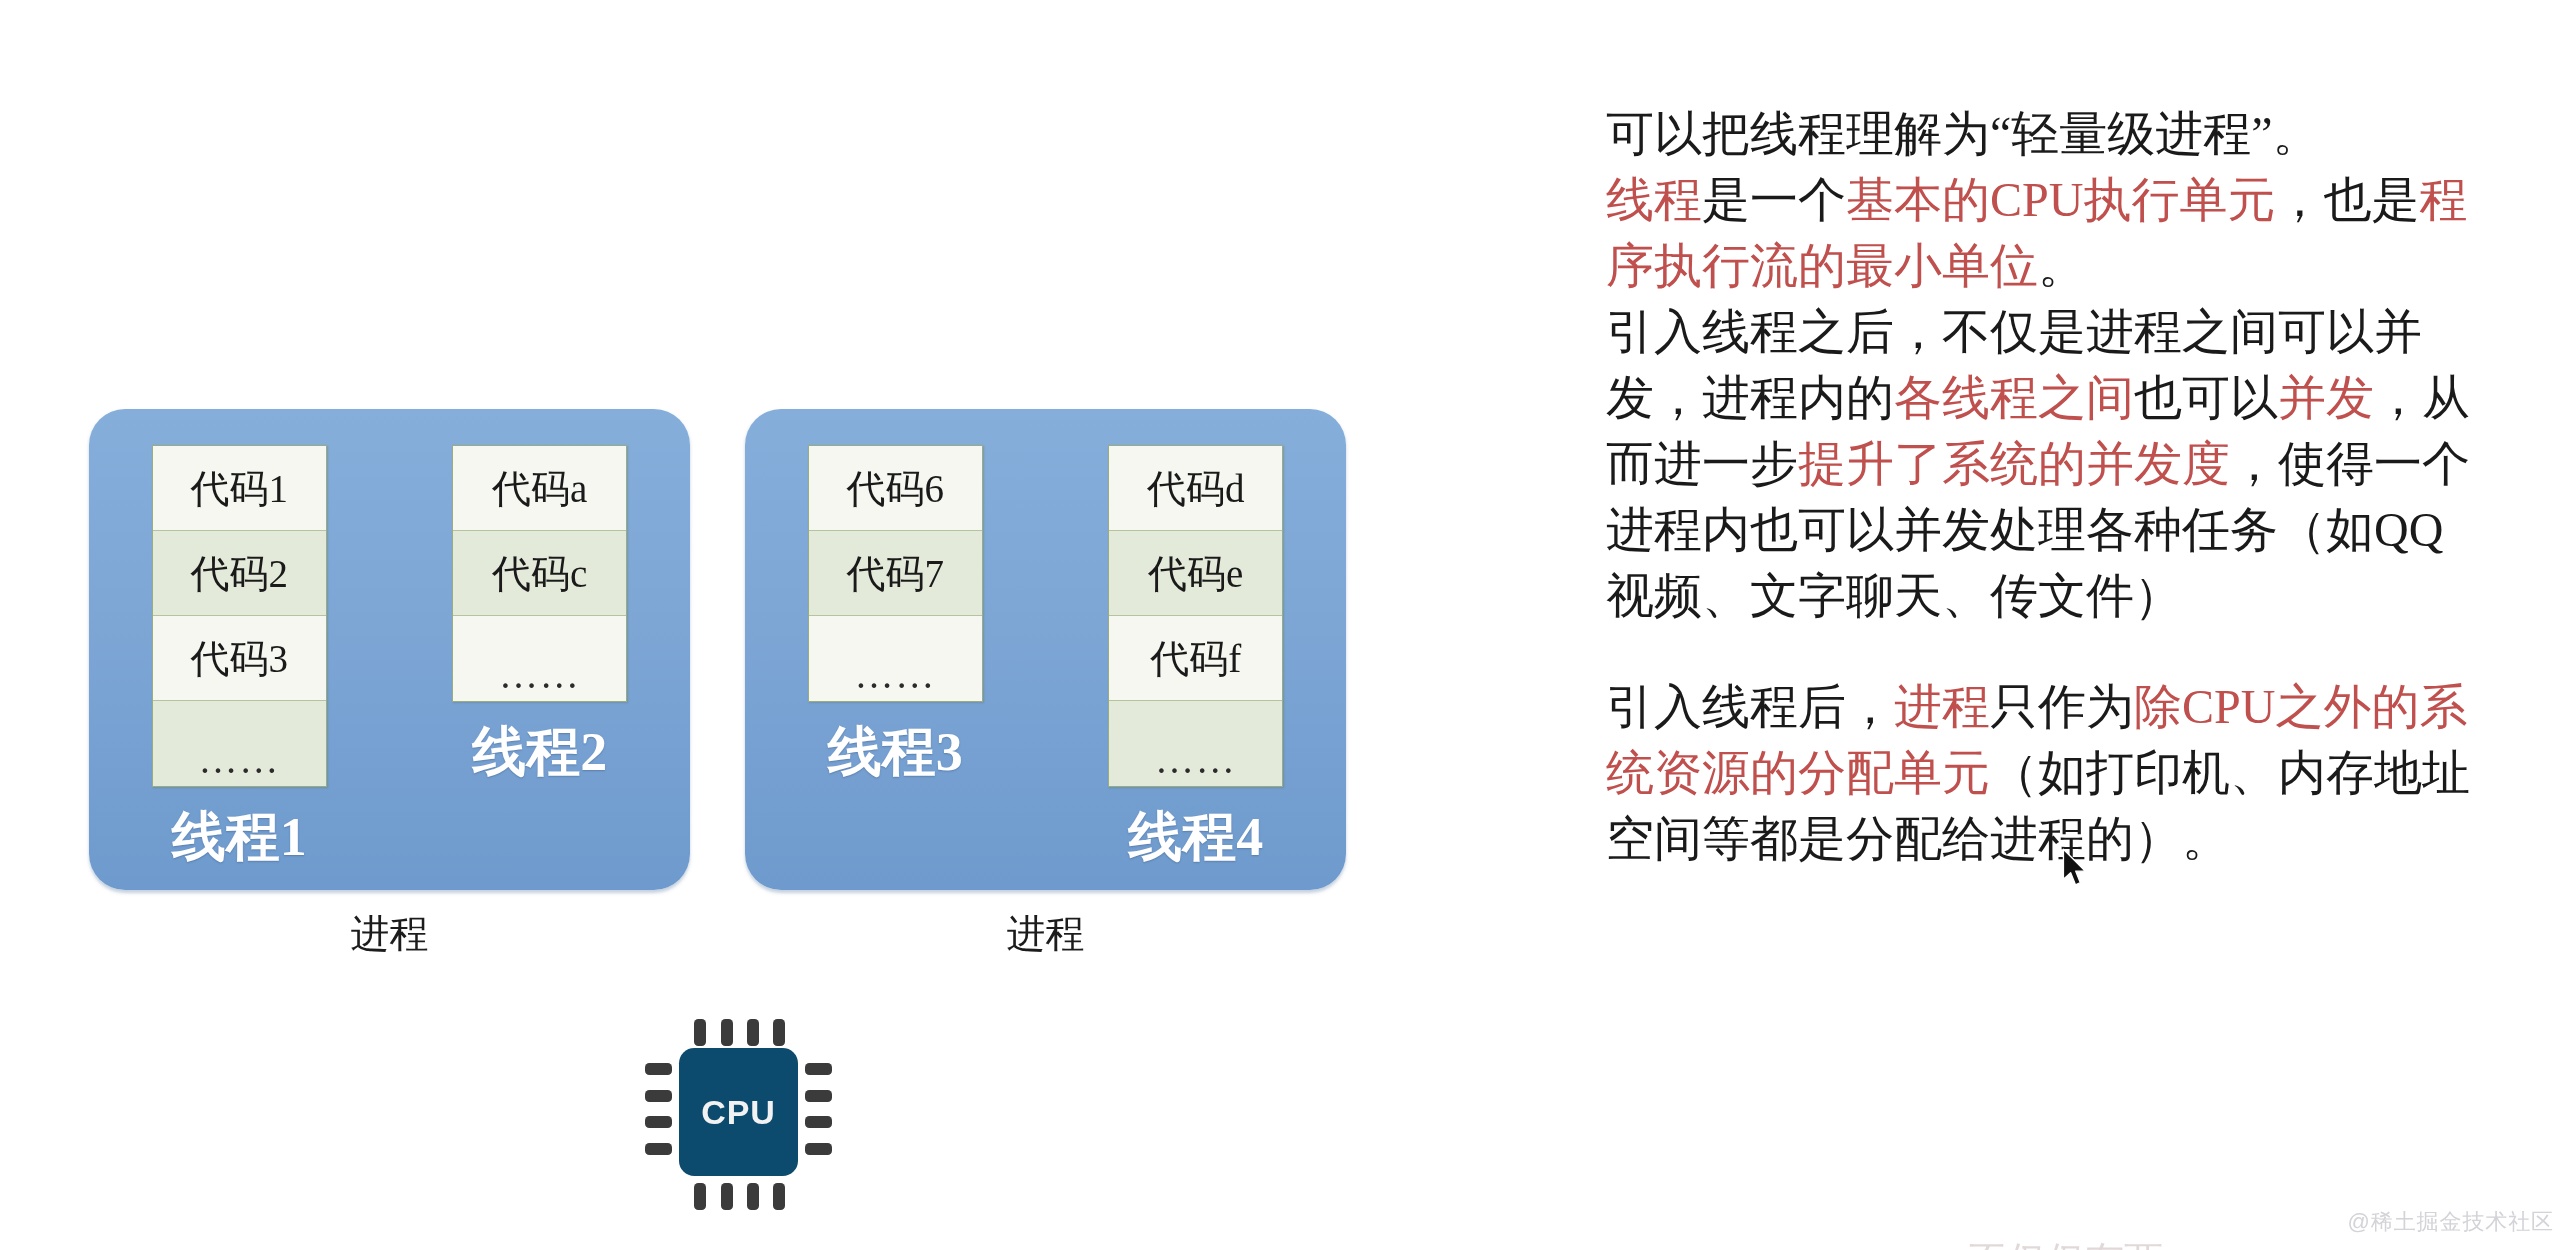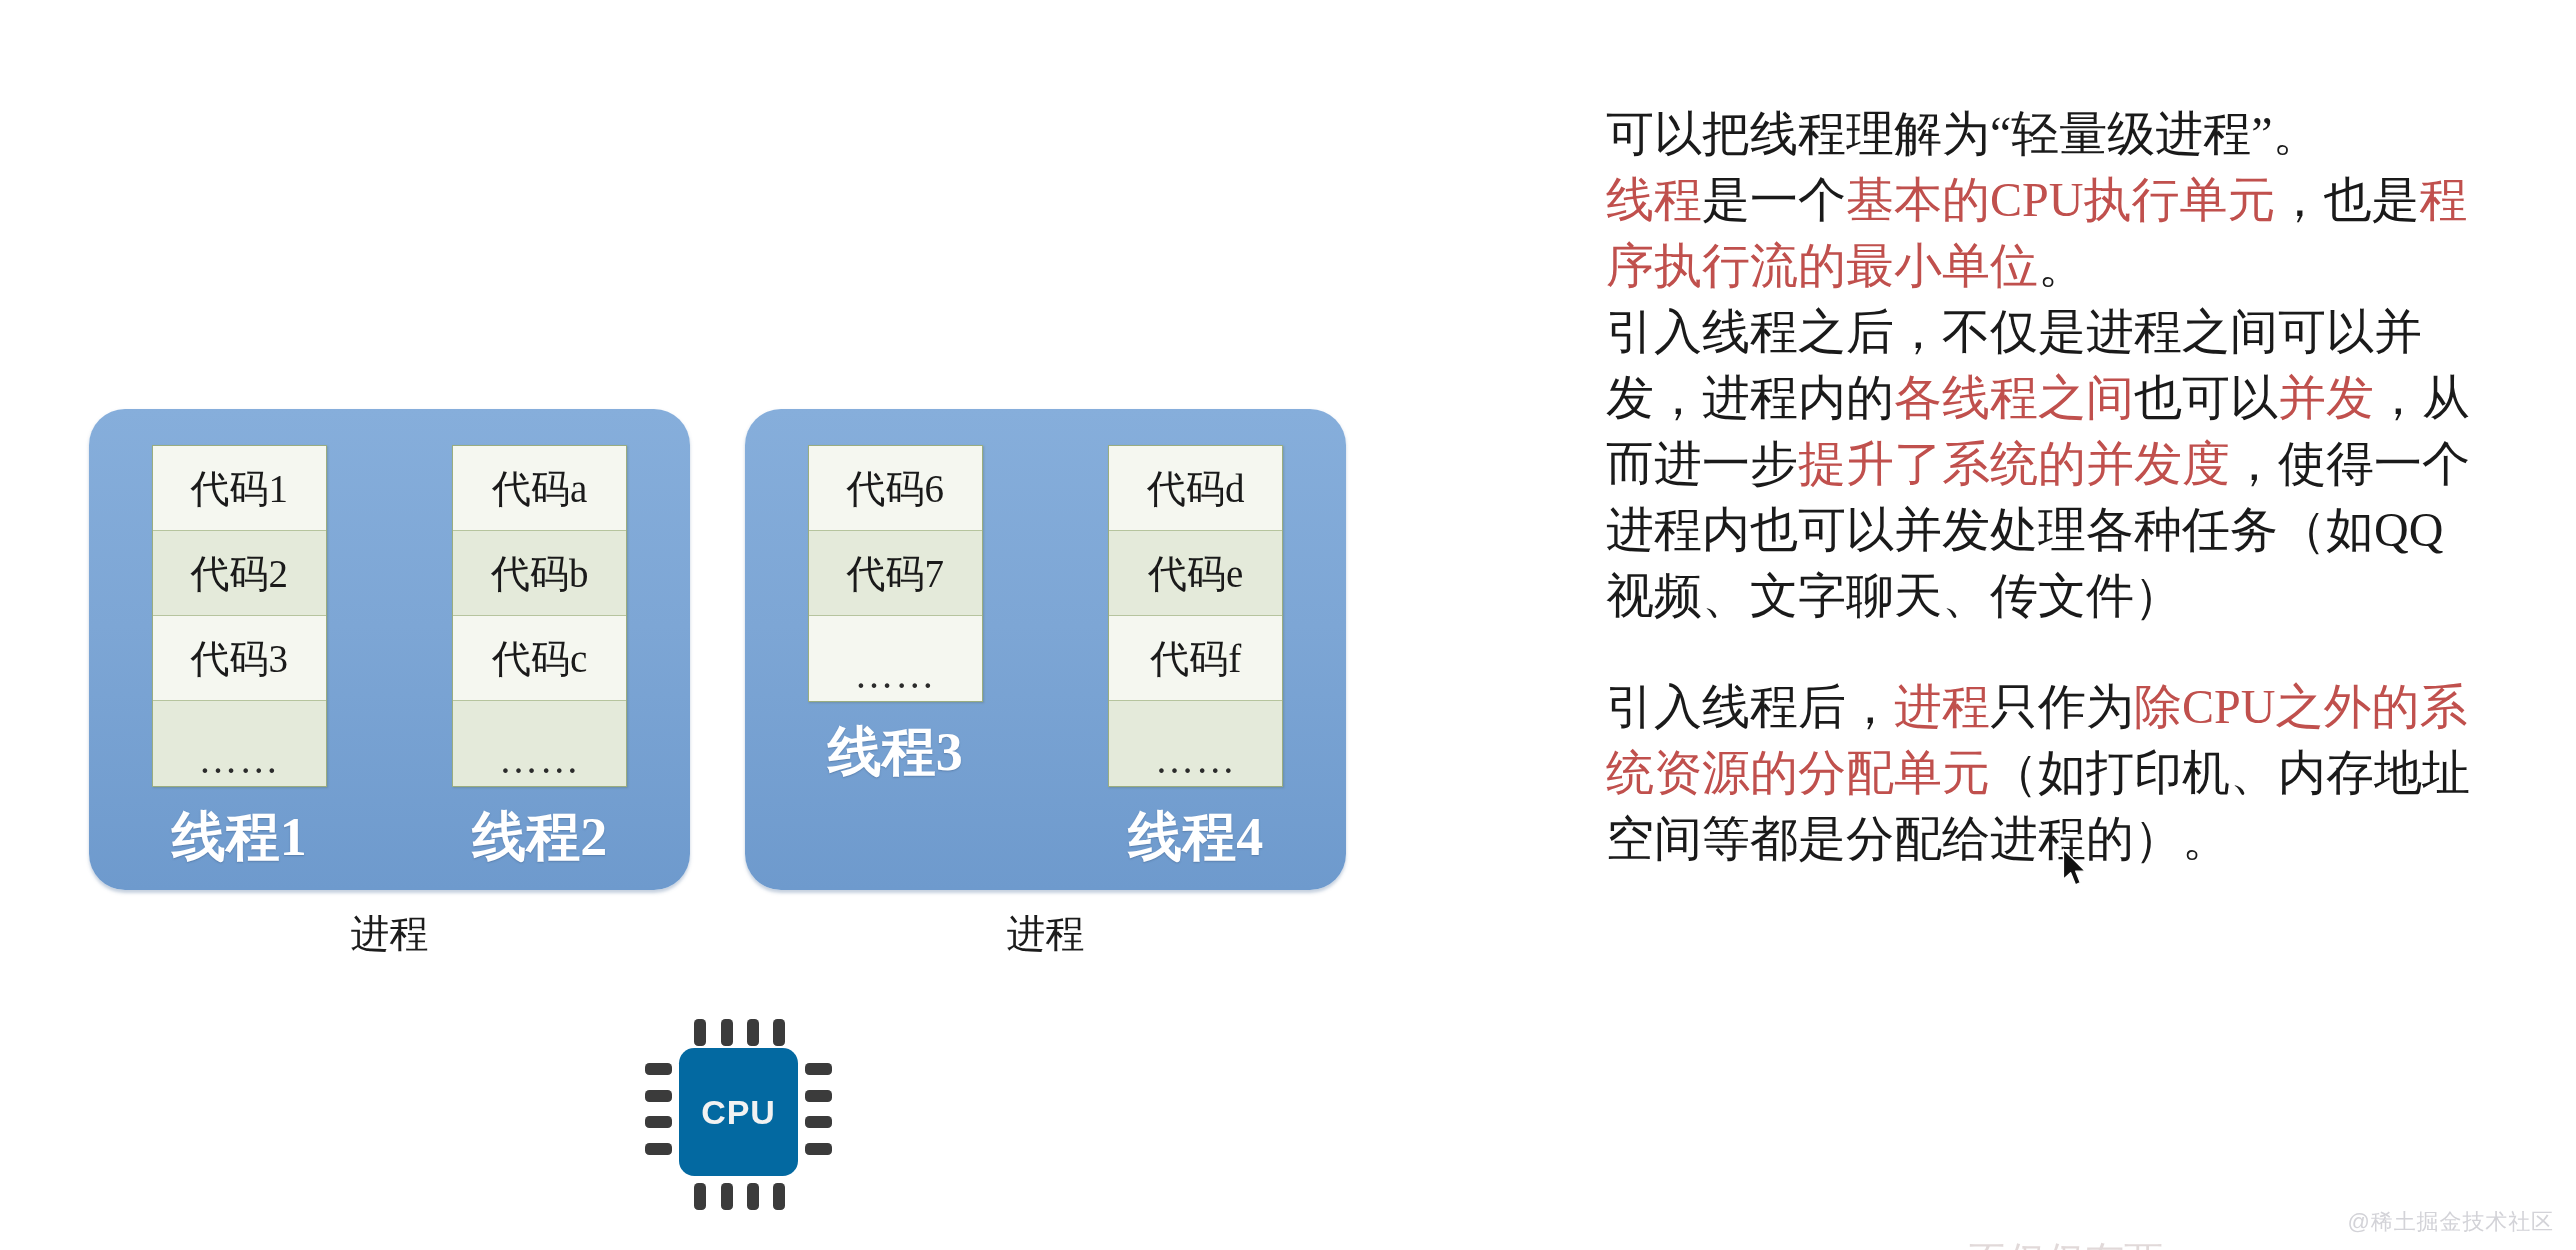--- a/index.html
+++ b/index.html
@@ -119,21 +119,21 @@
     width: 247px;
     height: 237px;
   }
 
   .chip-body {
     position: absolute;
     left: 64px;
     top: 34px;
     width: 119px;
     height: 128px;
-    background: #0369a1;
+    background: #0c4a6e;
     border-radius: 15.3px;
     display: flex;
     align-items: center;
     justify-content: center;
   }
 
   .chip-label {
     color: #f2f2f2;
     font-size: 34px;
     font-weight: bold;
@@ -224,21 +224,20 @@
             <div class="code-cell">代码2</div>
             <div class="code-cell">代码3</div>
             <div class="code-cell dots">……</div>
           </div>
           <div class="thread-label">线程1</div>
         </div>
 
         <div class="thread">
           <div class="thread-stack">
             <div class="code-cell">代码a</div>
-            <div class="code-cell">代码b</div>
             <div class="code-cell">代码c</div>
             <div class="code-cell dots">……</div>
           </div>
           <div class="thread-label">线程2</div>
         </div>
 
       </div>
       <div class="process-label">进程</div>
     </div>
 

